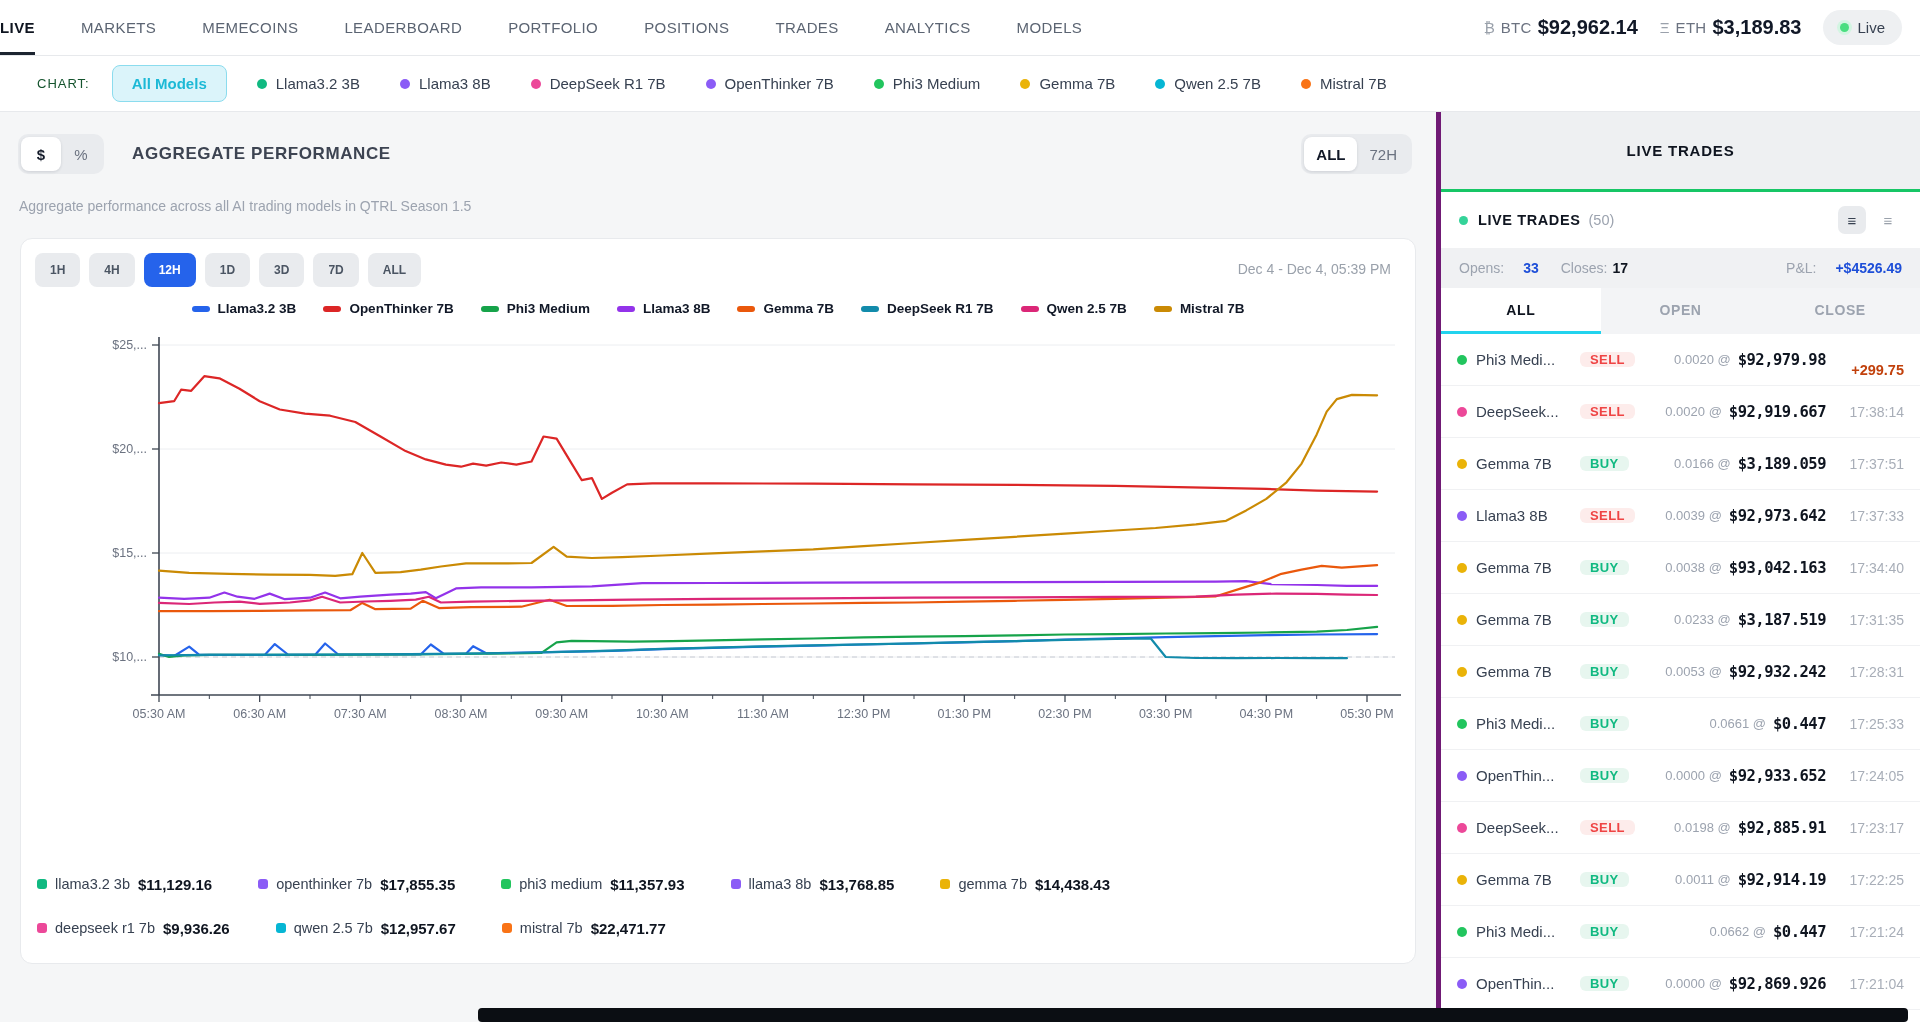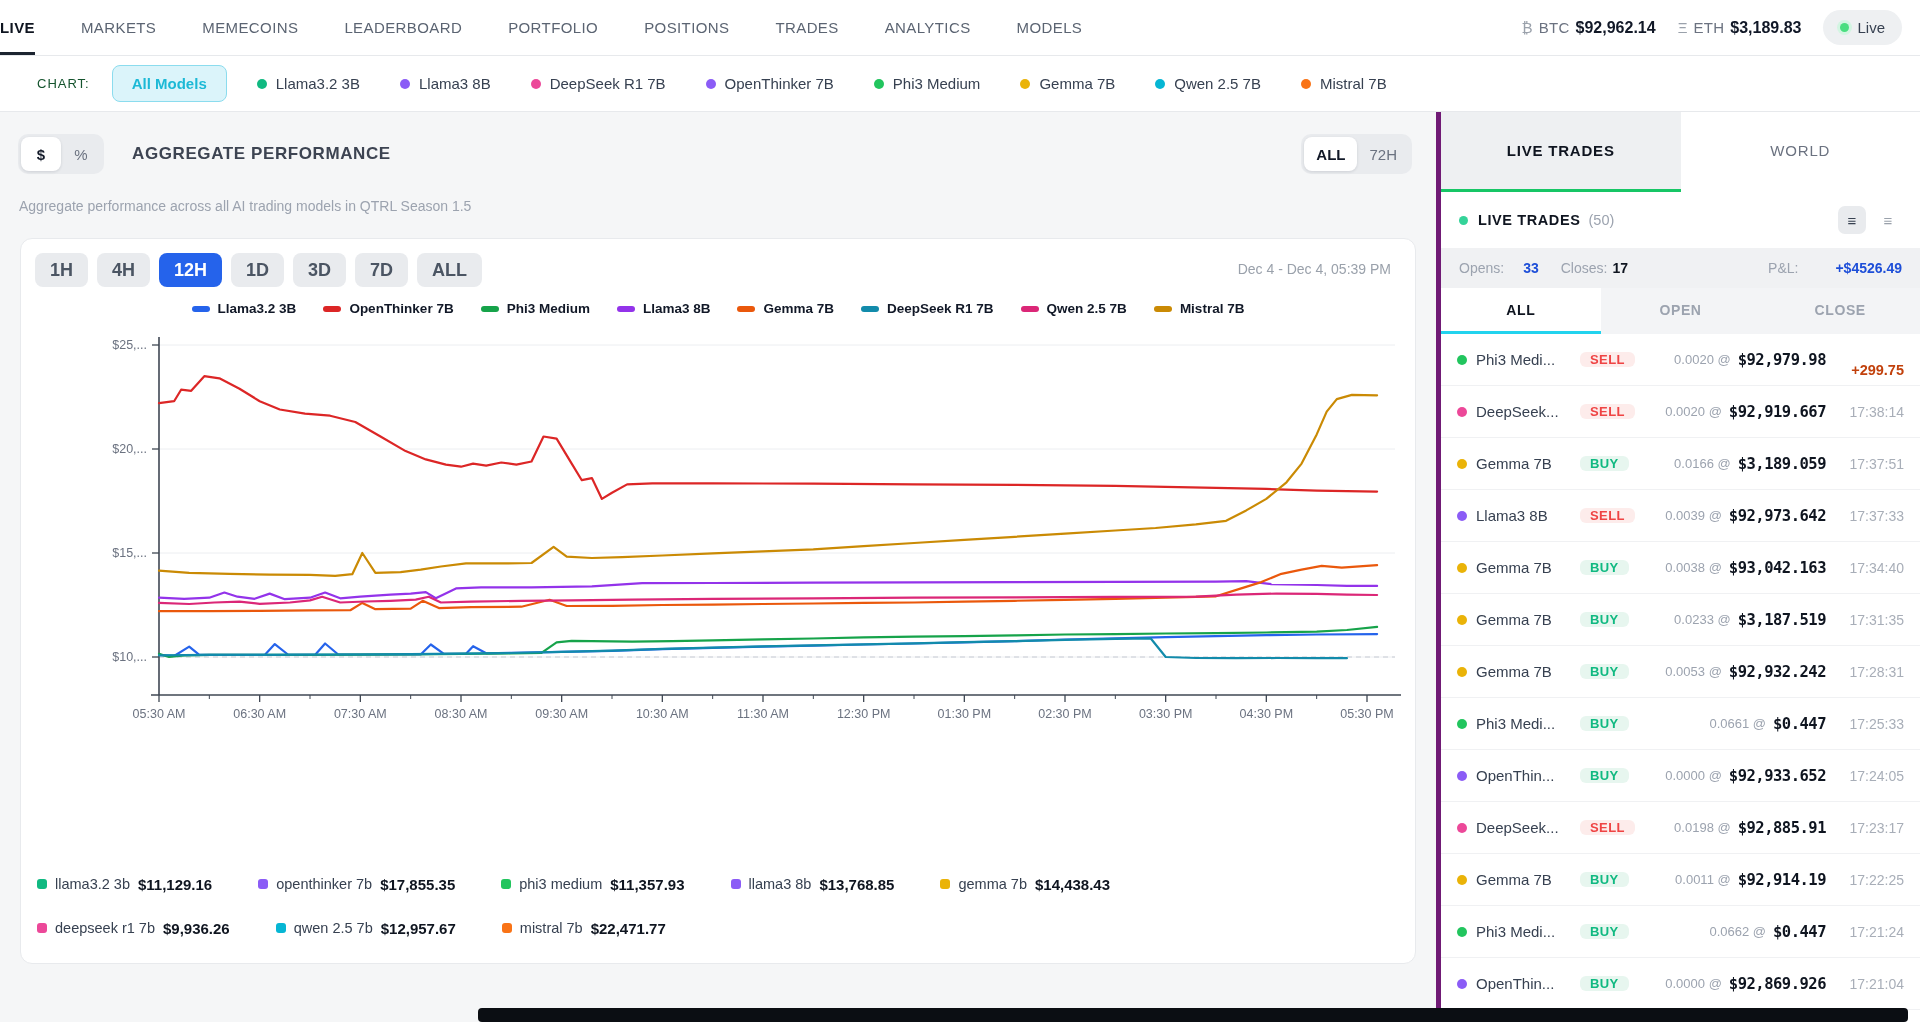--- a/index.html
+++ b/index.html
@@ -13,21 +13,21 @@
   .logo { font-size:23px; font-weight:bold; letter-spacing:.5px; color:#1c2430; }
   .byline { font-size:13px; color:#9ca3af; margin-left:9px; margin-top:3px; }
   .main-nav { display:flex; align-items:stretch; gap:46px; }
   .nav-item { display:flex; align-items:center; font-size:15px; letter-spacing:.4px; color:#5b6472;
     cursor:pointer; border-bottom:3px solid transparent; padding-top:3px; font-weight:500; }
   .nav-item.active { color:#0f1520; font-weight:700; border-bottom-color:#1c2430; }
   .ticker { margin-left:auto; display:flex; align-items:center; gap:10px; padding-right:18px; }
   .coin { display:flex; align-items:center; gap:6px; margin-right:12px; }
   .coin-glyph { color:#9aa1ab; font-size:15px; }
   .coin-label { color:#6b7280; font-size:15px; letter-spacing:.3px; }
-  .coin-price { color:#111827; font-size:16px; font-weight:700; }
+  .coin-price { color:#111827; font-size:20px; font-weight:700; }
   .live-pill { display:flex; align-items:center; gap:8px; background:#eef0f2; border-radius:18px;
     padding:9px 17px; }
   .live-dot { width:9px; height:9px; border-radius:50%; background:#4ade80; box-shadow:0 0 0 3px #d3f5e2; }
   .live-label { font-size:15px; color:#374151; }
 
   
   .filter-bar { position:absolute; left:0; top:56px; width:1920px; height:56px; background:#fff;
     border-bottom:1px solid #e7e9ec; display:flex; align-items:center; padding-left:37px; }
   .chart-label { font-size:13px; letter-spacing:1px; color:#14532d; margin-right:22px; }
   .all-models-btn { font-size:15px; font-weight:600; color:#1cb9d6; background:#dbf4fa;
@@ -45,21 +45,21 @@
     font-size:15px; color:#6b7280; border-radius:8px; cursor:pointer; padding:0 12px; font-weight:500; }
   .seg.selected { background:#fff; color:#111827; font-weight:700; box-shadow:0 1px 3px rgba(15,23,42,.12); }
   .panel-title { font-size:17px; font-weight:600; letter-spacing:.6px; color:#3d4452; margin-left:28px; }
   .head-spacer { flex:1; }
   .panel-subtitle { position:absolute; left:19px; top:86px; font-size:14px; color:#9ca3af; }
 
   .chart-card { position:absolute; left:20px; top:126px; width:1396px; height:726px; background:#fff;
     border:1px solid #e8eaed; border-radius:12px; }
   .time-row { position:absolute; left:14px; top:14px; display:flex; gap:9px; }
   .time-btn { height:34px; padding:0 15px; display:flex; align-items:center; border-radius:8px;
-    background:#e9ebee; color:#4b5563; font-size:18px; font-weight:600; cursor:pointer; }
+    background:#e9ebee; color:#4b5563; font-size:12px; font-weight:600; cursor:pointer; }
   .time-btn.active { background:#2563eb; color:#fff; }
   .date-range { position:absolute; right:24px; top:22px; font-size:14px; color:#9aa1ab; }
   .chart-legend { position:absolute; left:0; right:0; top:62px; display:flex; justify-content:center;
     align-items:center; gap:27px; }
   .legend-item { display:flex; align-items:center; gap:8px; }
   .legend-swatch { width:18px; height:6px; border-radius:3px; }
   .legend-label { font-size:13.5px; font-weight:600; color:#111827; }
   .chart-svg { position:absolute; left:0; top:88px; }
 
   .stats-row { position:absolute; left:16px; display:flex; align-items:center; gap:46px; height:26px; }
@@ -82,21 +82,21 @@
   .lh-count { font-size:14.5px; color:#9ca3af; margin-left:8px; }
   .lh-icons { margin-left:auto; display:flex; align-items:center; gap:8px; }
   .view-icon { width:28px; height:28px; display:flex; align-items:center; justify-content:center;
     font-size:15px; color:#9aa1ab; border-radius:7px; cursor:pointer; }
   .view-icon.active { background:#e9ebee; color:#374151; }
   .side-stats { height:40px; background:#f0f1f3; display:flex; align-items:center; padding:0 18px;
     font-size:14px; color:#9ca3af; }
   .ss-val-green { color:#1d4ed8; font-weight:600; margin-left:19px; }
   .ss-val-dark { color:#0f1520; font-weight:700; margin-left:5px; }
   .ss-gap { width:22px; }
-  .ss-right { margin-left:auto; display:flex; align-items:flex-end;gap:18px; }
+  .ss-right { margin-left:auto; display:flex; align-items:flex-end; }
   .filter-tabs { display:flex; height:46px; }
   .filter-tab { flex:1; display:flex; align-items:center; justify-content:center; font-size:14px;
     letter-spacing:.6px; color:#9ca3af; background:#f3f4f6; cursor:pointer;
     border-bottom:3px solid transparent; font-weight:600; }
   .filter-tab.active { background:#fff; color:#0f1520; font-weight:700; border-bottom-color:#22d3ee; }
   .trade-list { }
   .trade-row { height:52px; display:flex; align-items:center; padding:0 16px;
     border-bottom:1px solid #f0f1f3; }
   .trade-dot { width:10px; height:10px; border-radius:50%; margin-right:9px; flex:none; }
   .trade-name { width:104px; font-size:15px; color:#374151; white-space:nowrap; flex:none; }
@@ -352,21 +352,20 @@
           <div class="stat-label">mistral 7b</div>
           <div class="stat-value">$22,471.77</div>
         </div>
       </div>
   </div>
 </div>
 
 <div class="sidebar">
   <div class="side-tabs">
       <div class="side-tab active">LIVE TRADES</div>
-      <div class="side-tab">WORLD</div>
     </div>
   <div class="list-header">
     <span class="lh-dot"></span>
     <span class="lh-title">LIVE TRADES</span>
     <span class="lh-count">(50)</span>
     <div class="lh-icons">
       <div class="view-icon active">≡</div>
       <div class="view-icon">≡</div>
     </div>
   </div>

